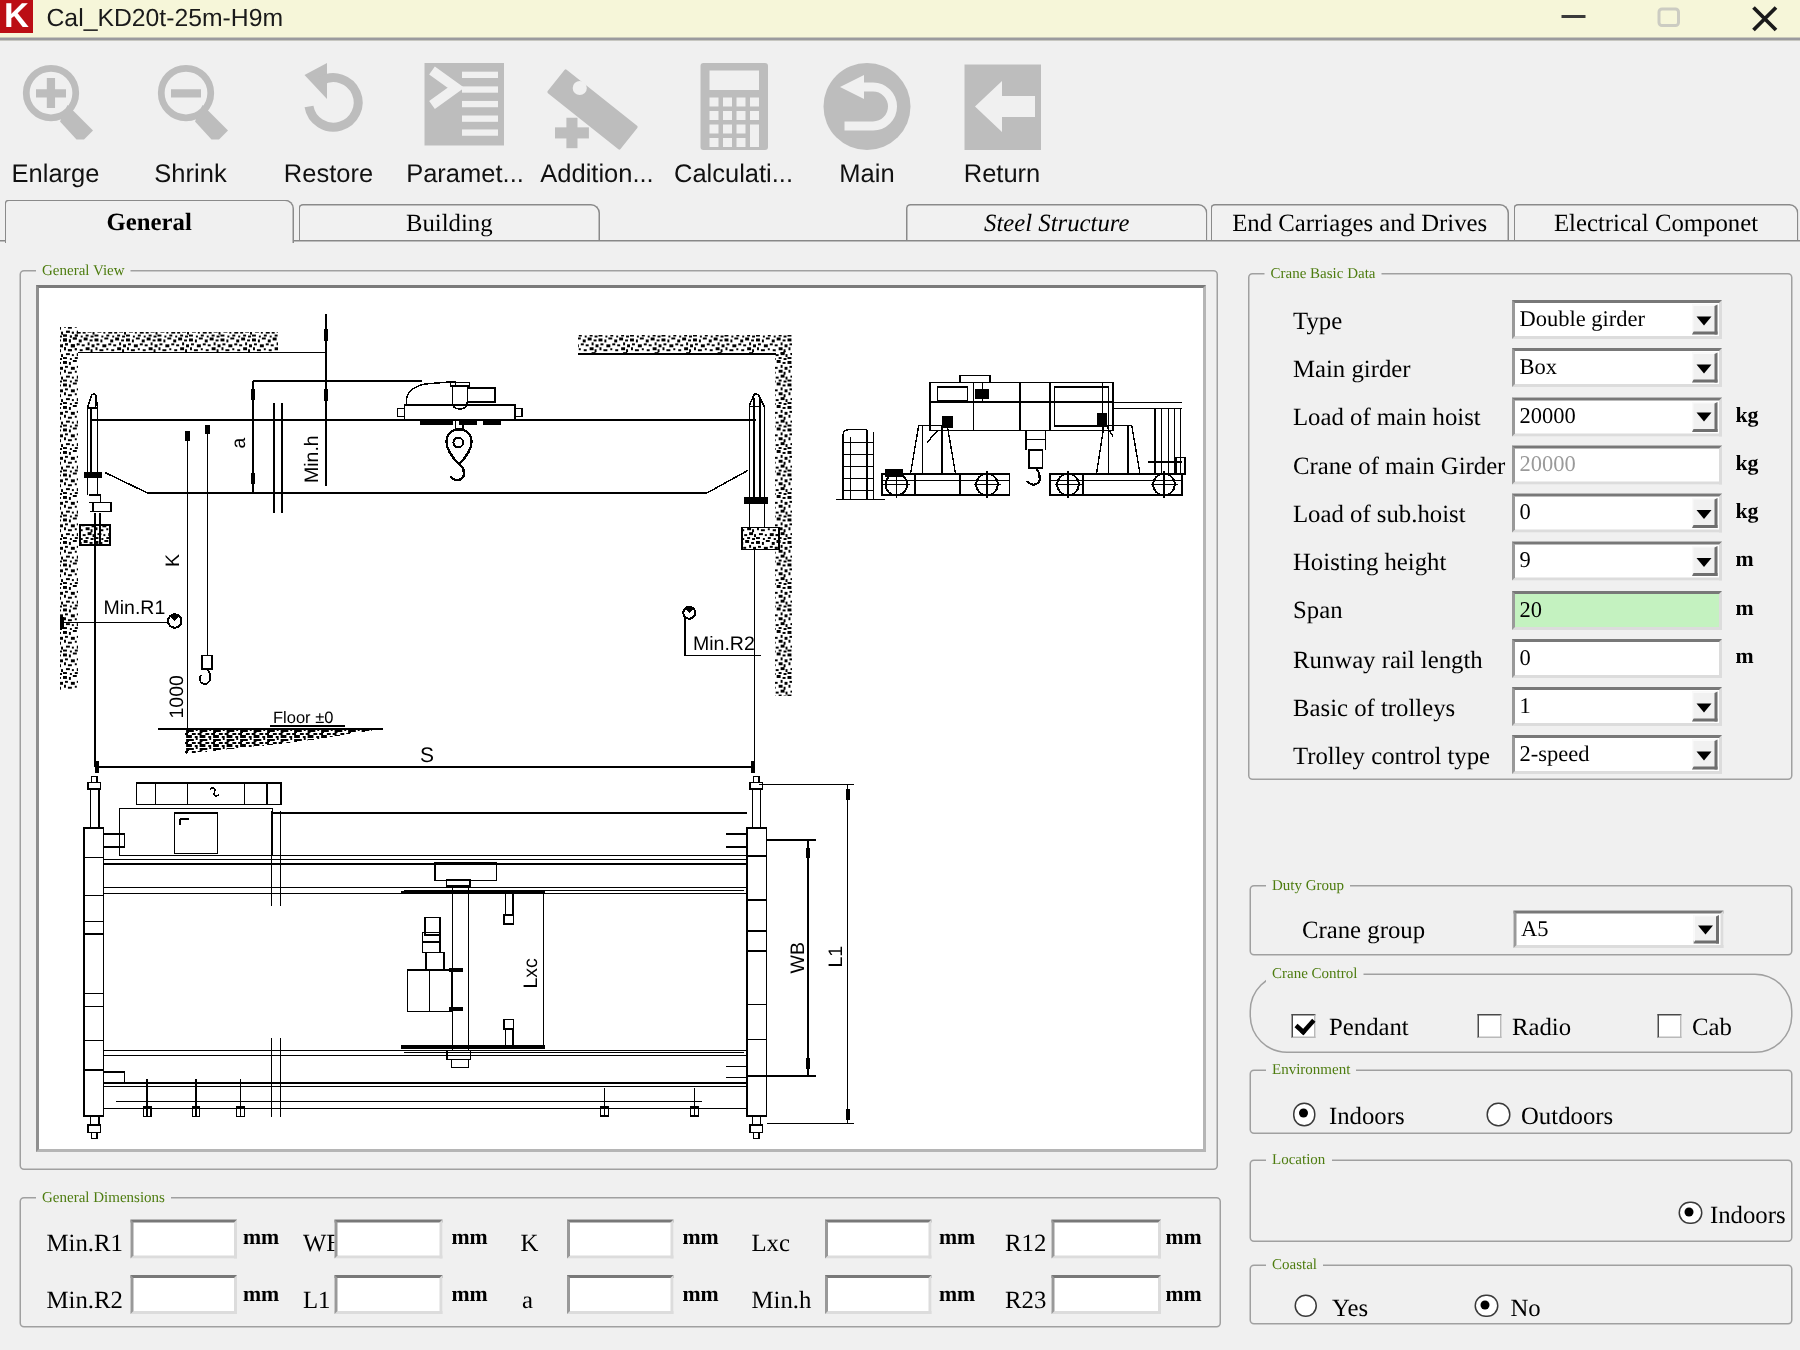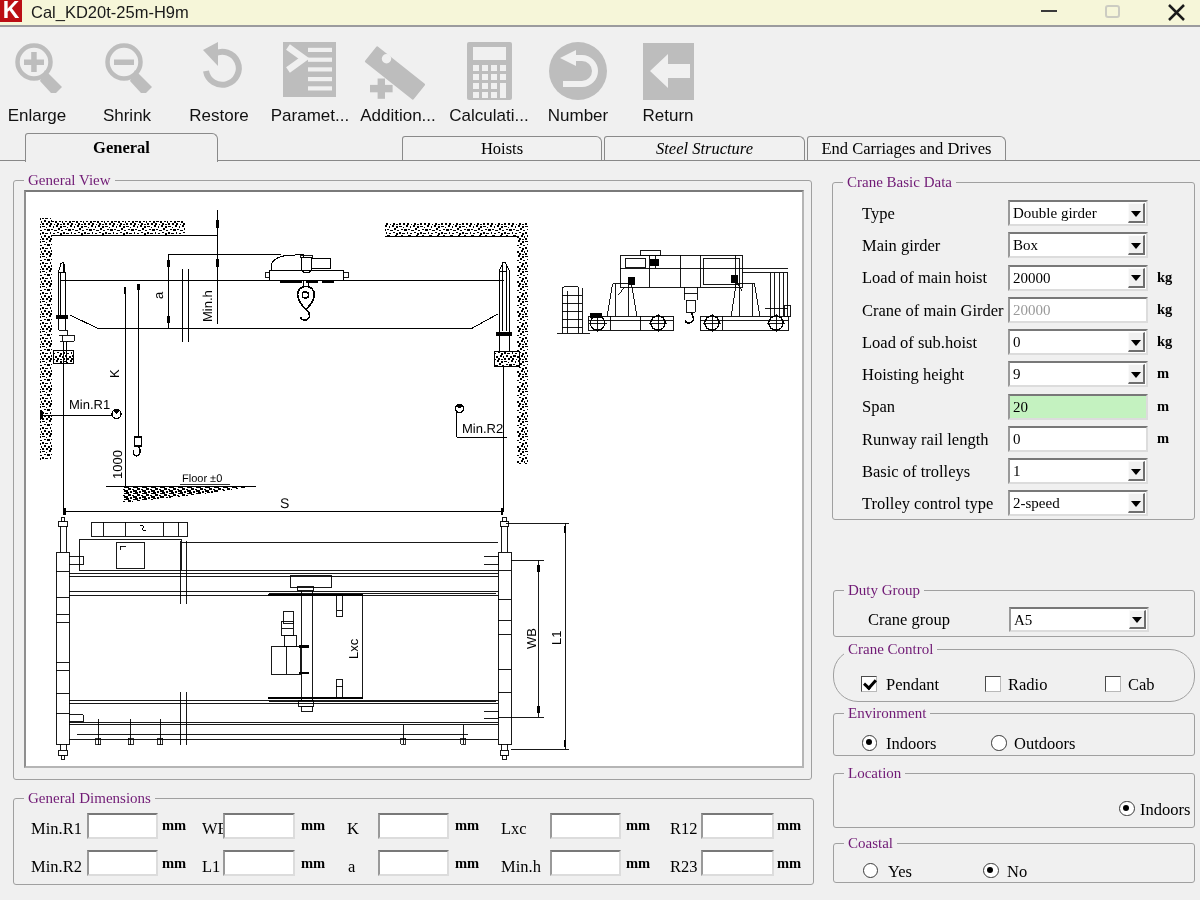--- a/index.html
+++ b/index.html
@@ -20,21 +20,21 @@
 .tool .lbl { position:absolute; top:76px; width:200px; left:50%; margin-left:-100px; }
 
 
 #tabstrip { position:absolute; left:0; top:131px; width:1200px; height:31px; }
 #tabline { position:absolute; left:0; top:29px; width:1200px; height:1px; background:#888; }
 .tab { position:absolute; top:5px; height:24px; background:#f1f1f1; border:1px solid #8a8a8a; border-bottom:none; border-radius:3px 6px 0 0; text-align:center; font-size:16.5px; line-height:23px; }
 .tab.active { top:2px; height:29px; background:#f0f0f0; font-weight:bold; z-index:2; line-height:27px; }
 
 
 .gb { position:absolute; border:1px solid #a0a0a0; border-radius:3px; }
-.gb > .cap { position:absolute; top:-10px; left:10px; background:#f0f0f0; padding:0 4px; font-size:15px; line-height:19px; color:#701a75;font-family:Liberation Serif, serif; }
+.gb > .cap { position:absolute; top:-10px; left:10px; background:#f0f0f0; padding:0 4px; font-size:10px; line-height:19px; color:#4d7c0f;font-family:Liberation Serif, serif; }
 
 
 .fld { position:absolute; background:#fff; border-style:solid; border-width:2px; border-color:#787878 #dcdcdc #dcdcdc #999; font-size:15px; line-height:22px; padding-left:3px; color:#000; white-space:nowrap; overflow:hidden; }
 .combo { padding-right:19px; }
 .combo .cbtn { position:absolute; right:1px; top:1px; bottom:1px; width:17px; background:#f1f1f1; border-style:solid; border-width:1px 2px 2px 1px; border-color:#fafafa #6f6f6f #6f6f6f #fafafa; }
 .combo .cbtn:after { content:""; position:absolute; left:50%; top:50%; margin-left:-5px; margin-top:-2px; border:5px solid transparent; border-top:6px solid #000; border-bottom:none; }
 .lab { position:absolute; font-size:16.5px; color:#000; white-space:nowrap; }
 .unit { position:absolute; font-size:14.5px; font-weight:bold; color:#000; }
 
 
@@ -139,33 +139,34 @@
 <div class="tool" style="left:273px; width:74px;">
       <span class="lbl">Paramet...</span>
     </div>
 <div class="tool" style="left:361px; width:74px;">
       <span class="lbl">Addition...</span>
     </div>
 <div class="tool" style="left:452px; width:74px;">
       <span class="lbl">Calculati...</span>
     </div>
 <div class="tool" style="left:541px; width:74px;">
-      <span class="lbl">Number</span>
+      <span class="lbl">Main</span>
     </div>
 <div class="tool" style="left:631px; width:74px;">
       <span class="lbl">Return</span>
     </div>
 </div>
 
 <div id="tabstrip">
   <div id="tabline"></div>
-  <div class="tab active" style="left:3px; width:193px;margin-left:22px;">General</div>
-  <div class="tab" style="left:402px; width:200px;">Hoists</div>
+  <div class="tab active" style="left:3px; width:193px;">General</div>
+  <div class="tab" style="left:199px; width:201px;">Building</div>
   <div class="tab" style="left:604px; width:201px;font-style:italic;">Steel Structure</div>
   <div class="tab" style="left:807px; width:199px;">End Carriages and Drives</div>
+  <div class="tab" style="left:1009px; width:190px;">Electrical Componet</div>
 </div>
 
 <div class="gb" style="left:13px; top:180px; width:799px; height:600px;">
     <span class="cap">General View</span>
   </div>
 <div id="drawframe"></div>
 <div id="drawing" class="abs" style="left:26px; top:192px; width:776px; height:574px;">
 <svg width="776" height="574" viewBox="26 192 776 574" stroke="#000" stroke-width="1" fill="none" font-family="Liberation Sans, sans-serif" shape-rendering="crispEdges" text-rendering="geometricPrecision">
 <defs>
 <pattern id="stip" width="21" height="15" patternUnits="userSpaceOnUse">

